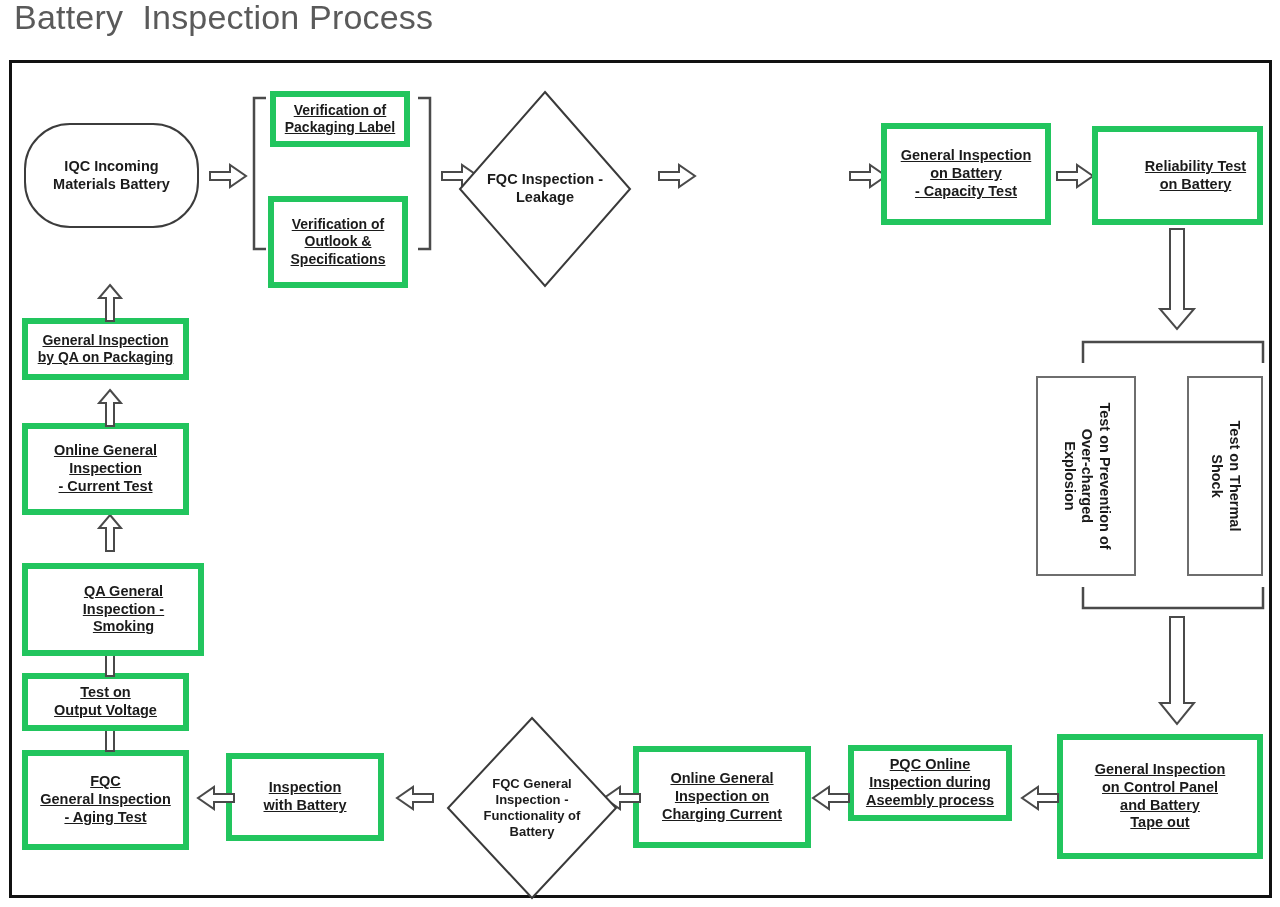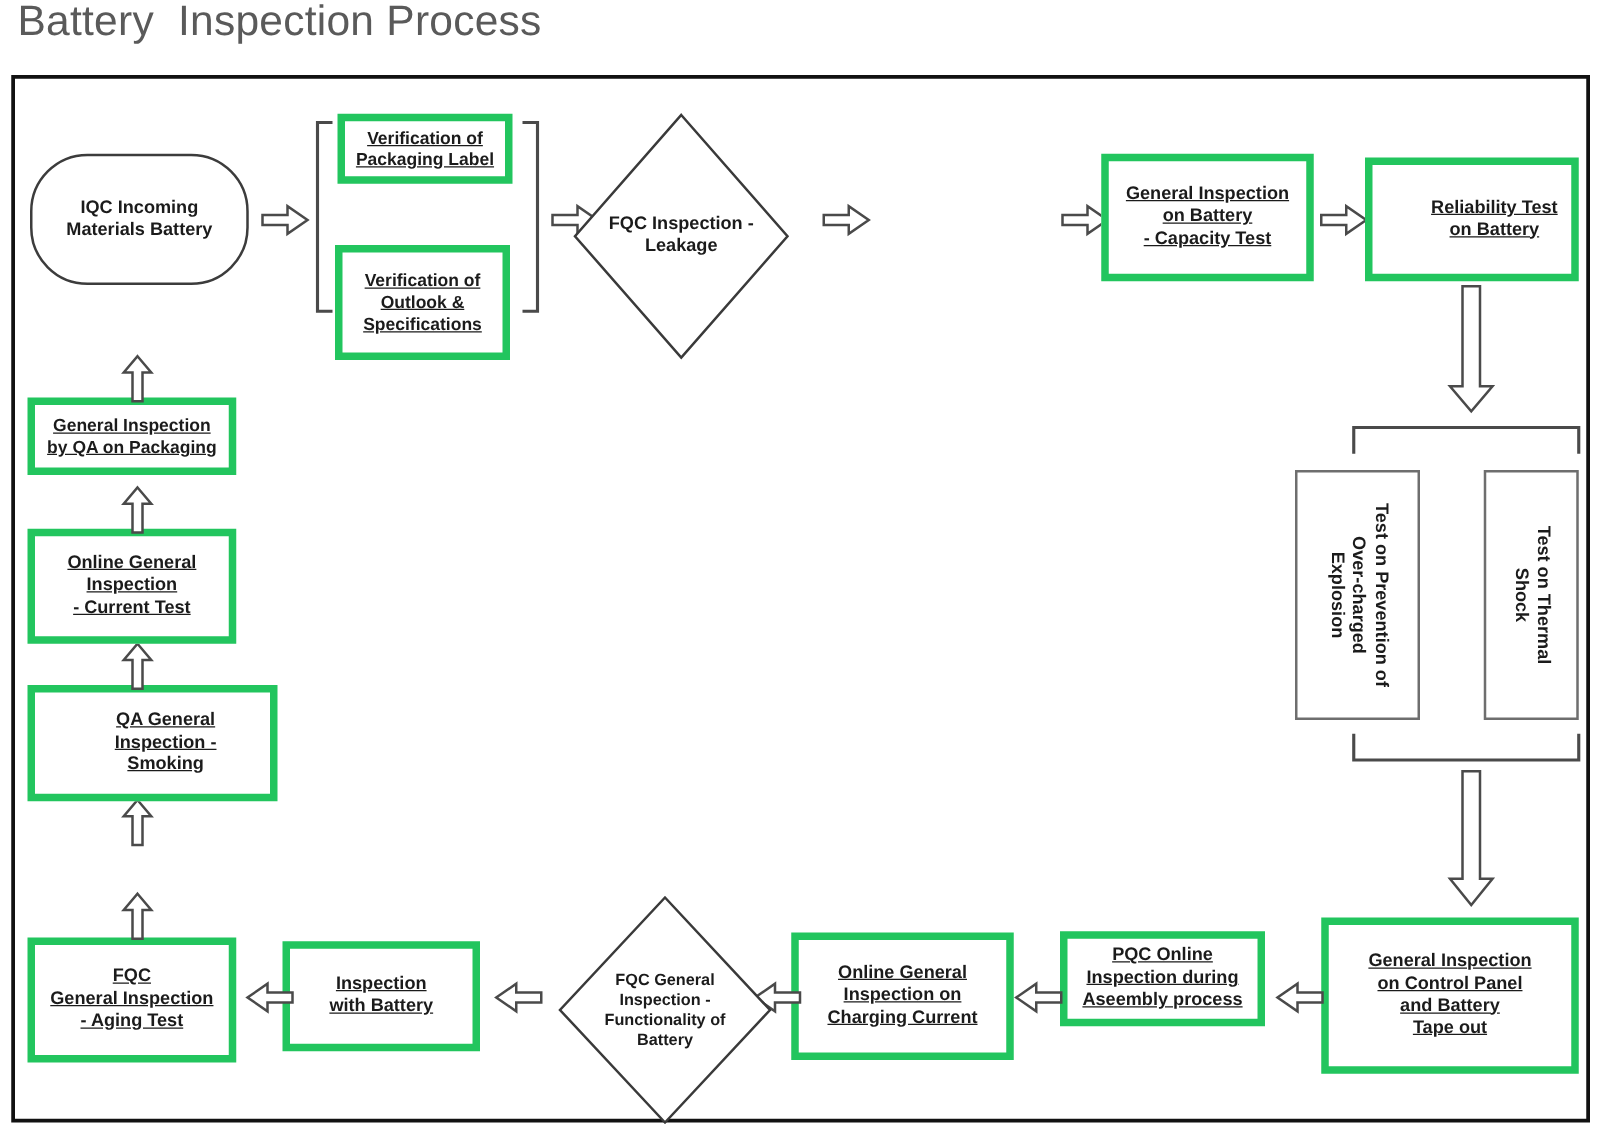--- a/index.html
+++ b/index.html
@@ -219,28 +219,30 @@
   <div class="node rect" style="left:10px;top:687px;width:167px;height:100px;">FQC
 General Inspection
 - Aging Test</div>
 
   <div class="arrow" style="left:85px;top:650px;width:26px;height:40px;">
     <svg viewBox="0 0 26 40" preserveAspectRatio="none">
       <polygon points="13,2 24,15 17,15 17,38 9,38 9,15 2,15" fill="#fff" stroke="#4a4a4a" stroke-width="2"></polygon>
     </svg>
   </div>
 
+  <div class="node rect" style="left:10px;top:610px;width:167px;height:58px;">Test on
+Output Voltage</div>
 
   <div class="arrow" style="left:85px;top:575px;width:26px;height:40px;">
     <svg viewBox="0 0 26 40" preserveAspectRatio="none">
       <polygon points="13,2 24,15 17,15 17,38 9,38 9,15 2,15" fill="#fff" stroke="#4a4a4a" stroke-width="2"></polygon>
     </svg>
   </div>
 
-  <div class="node rect" style="left:10px;top:485px;width:200px;height:93px;padding-left:25px;">QA General
+  <div class="node rect" style="left:10px;top:500px;width:182px;height:93px;padding-left:25px;">QA General
 Inspection -
 Smoking</div>
 
   <div class="arrow" style="left:85px;top:450px;width:26px;height:40px;">
     <svg viewBox="0 0 26 40" preserveAspectRatio="none">
       <polygon points="13,2 24,15 17,15 17,38 9,38 9,15 2,15" fill="#fff" stroke="#4a4a4a" stroke-width="2"></polygon>
     </svg>
   </div>
 
   <div class="node rect" style="left:10px;top:360px;width:167px;height:92px;">Online General

